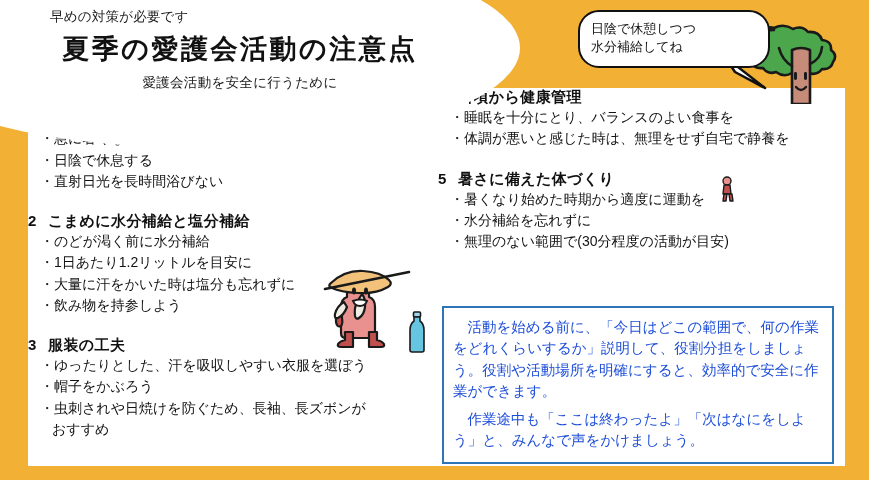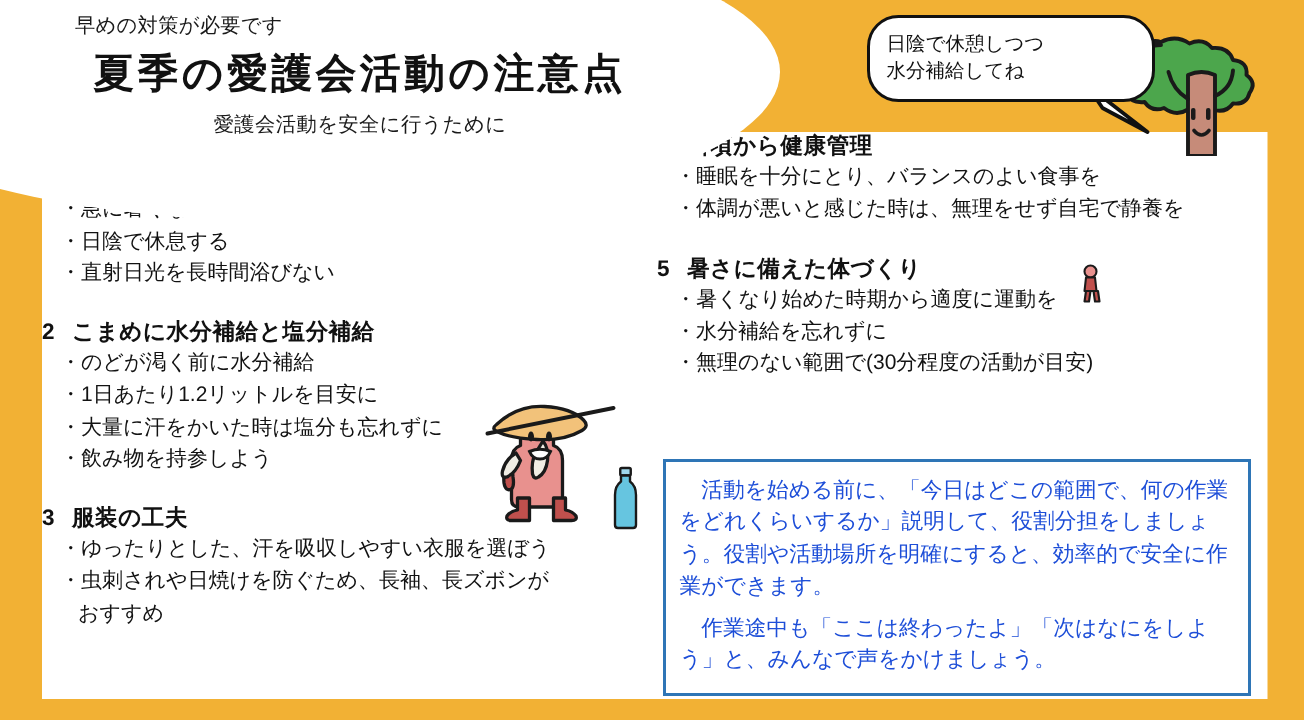--- a/index.html
+++ b/index.html
@@ -232,20 +232,21 @@
         <div class="bullet">・飲み物を持参しよう</div>
       </div>
 
       <div class="gap"></div>
 
       <div class="section">
         <div class="sec-head">
           <span class="num">3</span><span>服装の工夫</span>
         </div>
         <div class="bullet">・ゆったりとした、汗を吸収しやすい衣服を選ぼう</div>
+        <div class="bullet">・帽子をかぶろう</div>
         <div class="bullet">
           <span>・虫刺されや日焼けを防ぐため、長袖、長ズボンが</span>
           <span class="cont">おすすめ</span>
         </div>
       </div>
 
     </div>
 
     <div class="col col-right">
 

